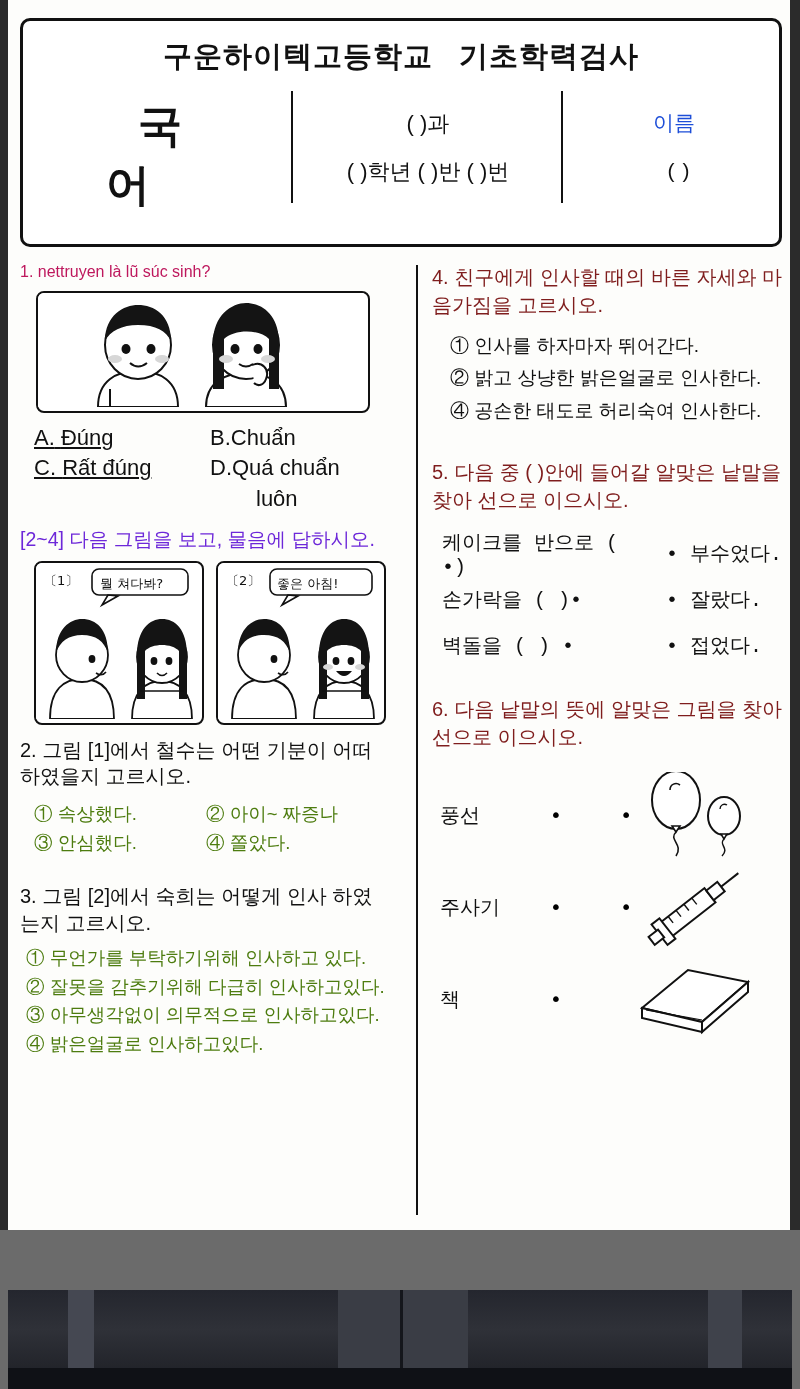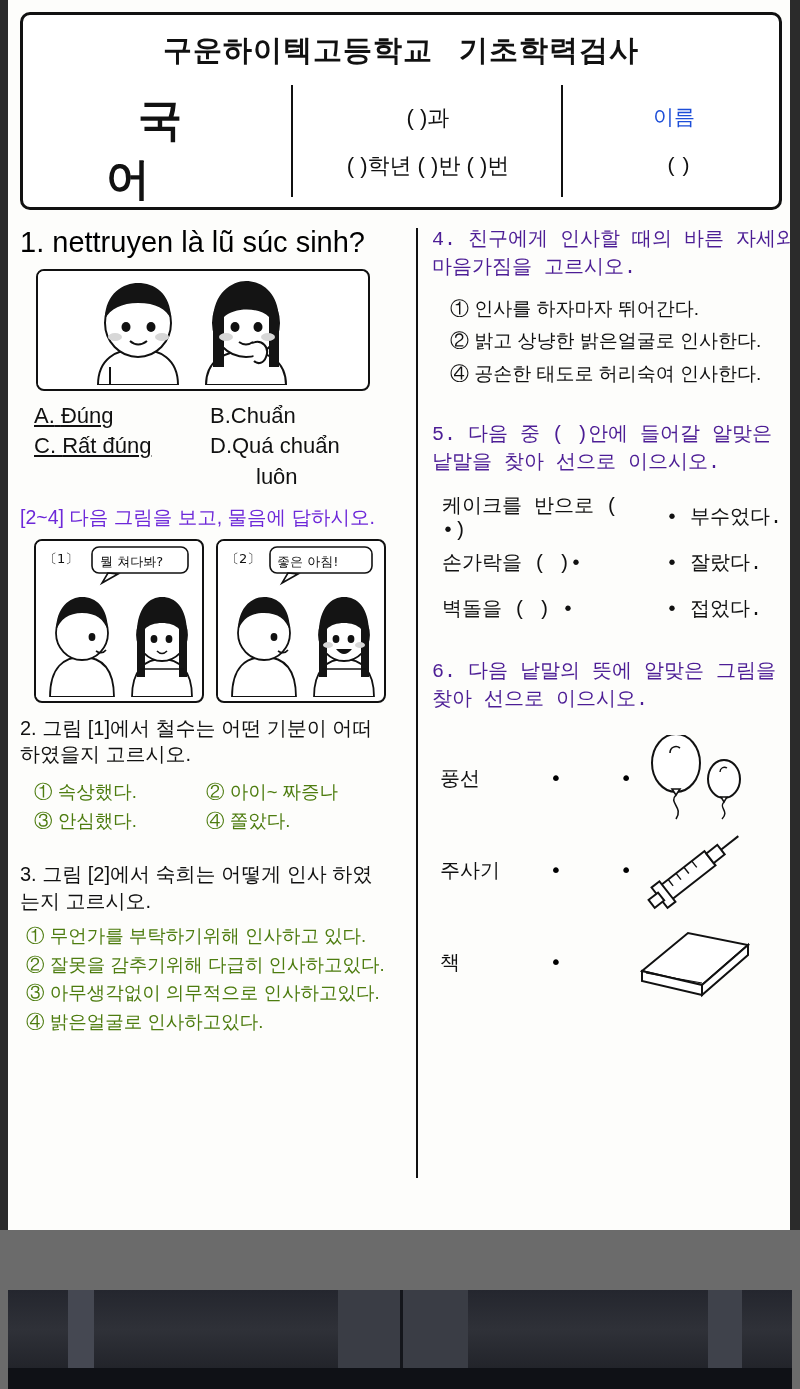--- a/index.html
+++ b/index.html
@@ -32,22 +32,22 @@
      background:linear-gradient(180deg,#24262e 0%,#2f3138 40%,#1b1d23 100%);}
   .panel2 .door{position:absolute;left:330px;top:0;width:130px;height:99px;background:#3a3d45;}
   .panel2 .doorline{position:absolute;left:392px;top:0;width:3px;height:99px;background:#14161b;}
   .panel2 .floor{position:absolute;left:0;top:78px;width:784px;height:21px;background:#0f1116;}
   .panel2 .beam{position:absolute;left:60px;top:0;width:26px;height:80px;background:#454852;}
   .panel2 .beam2{position:absolute;left:700px;top:0;width:34px;height:82px;background:#3f424b;}
 
   
   .hdr{
     border:3px solid #111;border-radius:10px;
-    height:198px;box-sizing:border-box;position:relative;
-    margin:4px 4px 0 6px;
+    height:229px;box-sizing:border-box;position:relative;
+    margin:10px 4px 0 6px;
     background:#fff;
   }
   .hdr-title{
     text-align:center;font-size:29px;font-weight:700;color:#111;
     letter-spacing:1px;padding-top:16px;
     font-family:"Liberation Sans",sans-serif;
   }
   .hdr-title .sp{display:inline-block;width:26px;}
   .hdr-body{position:absolute;left:0;top:66px;width:100%;height:130px;}
   .subj{
@@ -81,21 +81,21 @@
   .cols{position:relative;margin:16px 4px 0 6px;height:960px;}
   .col{position:absolute;top:0;width:372px;height:955px;}
   .col.left{left:0;}
   .col.right{left:412px;width:368px;}
   .colsep{position:absolute;left:396px;top:2px;width:2px;height:950px;background:#111;}
 
   .q{font-size:20px;color:#111;line-height:1.32;font-family:"Liberation Sans",sans-serif;}
   .opt{font-size:18.5px;color:#4d7c0f;line-height:1.55;font-family:"Liberation Sans",sans-serif;}
 
   
-  .q1-title{font-size:29px;color:#000000;margin:0 0 10px 0;font-family:"Liberation Sans",sans-serif;}
+  .q1-title{font-size:16px;color:#be185d;margin:0 0 10px 0;font-family:"Liberation Sans",sans-serif;}
   .imgbox{border:2px solid #111;border-radius:8px;background:#fff;position:relative;overflow:hidden;}
   .q1img{width:330px;height:118px;margin-left:16px;}
   .ansgrid{margin:10px 0 0 14px;font-size:22px;line-height:1.38;color:#111;font-family:"Liberation Sans",sans-serif;}
   .ansgrid .row{display:flex;}
   .ansgrid .c1{width:176px;text-decoration:underline;}
   .ansgrid .c2{width:180px;}
   .ans-luon{margin-left:222px;}
 
   .lead{font-size:19.5px;color:#6d28d9;margin:12px 0 8px 0;font-family:"Liberation Sans",sans-serif;}
 
@@ -104,21 +104,21 @@
 
   .q2{margin-top:12px;}
   .optrow{display:flex;margin-left:14px;}
   .optrow .o1{width:172px;}
   .optrow .o2{width:180px;}
 
   .q3{margin-top:26px;}
   .q3 .opt{margin-left:6px;}
 
   
-  .r-q{font-size:20px;color:#4c1d95;line-height:1.42;font-family:Liberation Mono, monospace;}
+  .r-q{font-size:20px;color:#7f1d1d;line-height:1.42;font-family:Liberation Sans, sans-serif;}
   .r-opts{margin:10px 0 0 18px;font-size:19px;line-height:1.72;color:#111;font-family:"Liberation Sans",sans-serif;}
   .match{margin:16px 0 0 10px;font-size:20px;color:#111;font-family:Liberation Mono, monospace;}
   .mrow{display:flex;align-items:center;height:46px;}
   .mleft{width:196px;}
   .mdot{width:14px;text-align:center;}
   .mright{width:130px;text-align:left;padding-left:14px;}
 
   .m6{margin:18px 0 0 8px;}
   .m6row{display:flex;align-items:center;height:92px;}
   .m6lbl{width:96px;font-size:20px;color:#111;font-family:"Liberation Sans",sans-serif;}

